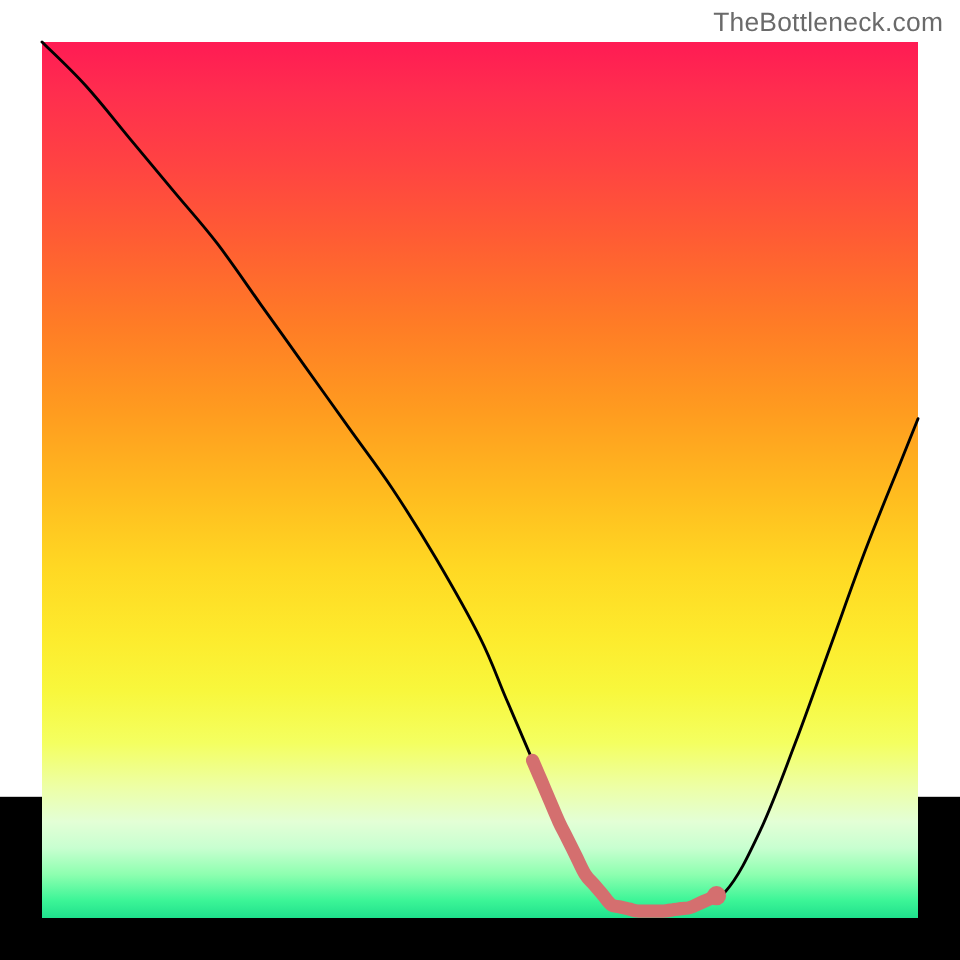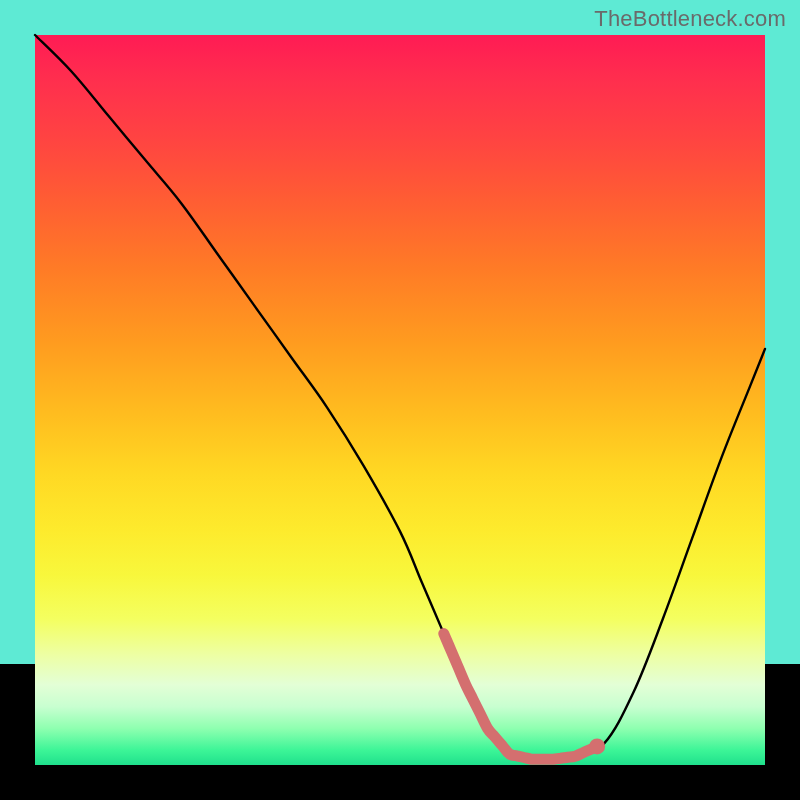--- a/index.html
+++ b/index.html
@@ -8,21 +8,21 @@
     width: 800px;
     height: 800px;
     background: #000;
     font-family: Arial, Helvetica, sans-serif;
     overflow: hidden;
   }
   .frame {
     position: relative;
     width: 800px;
     height: 664px;
-    background: #5eead4;
+    background: #ffffff;
   }
   .plot-area {
     position: absolute;
     left: 35px;
     top: 35px;
     width: 730px;
     height: 730px;
     
     background: linear-gradient(to bottom,
       #ff1b54 0%,

